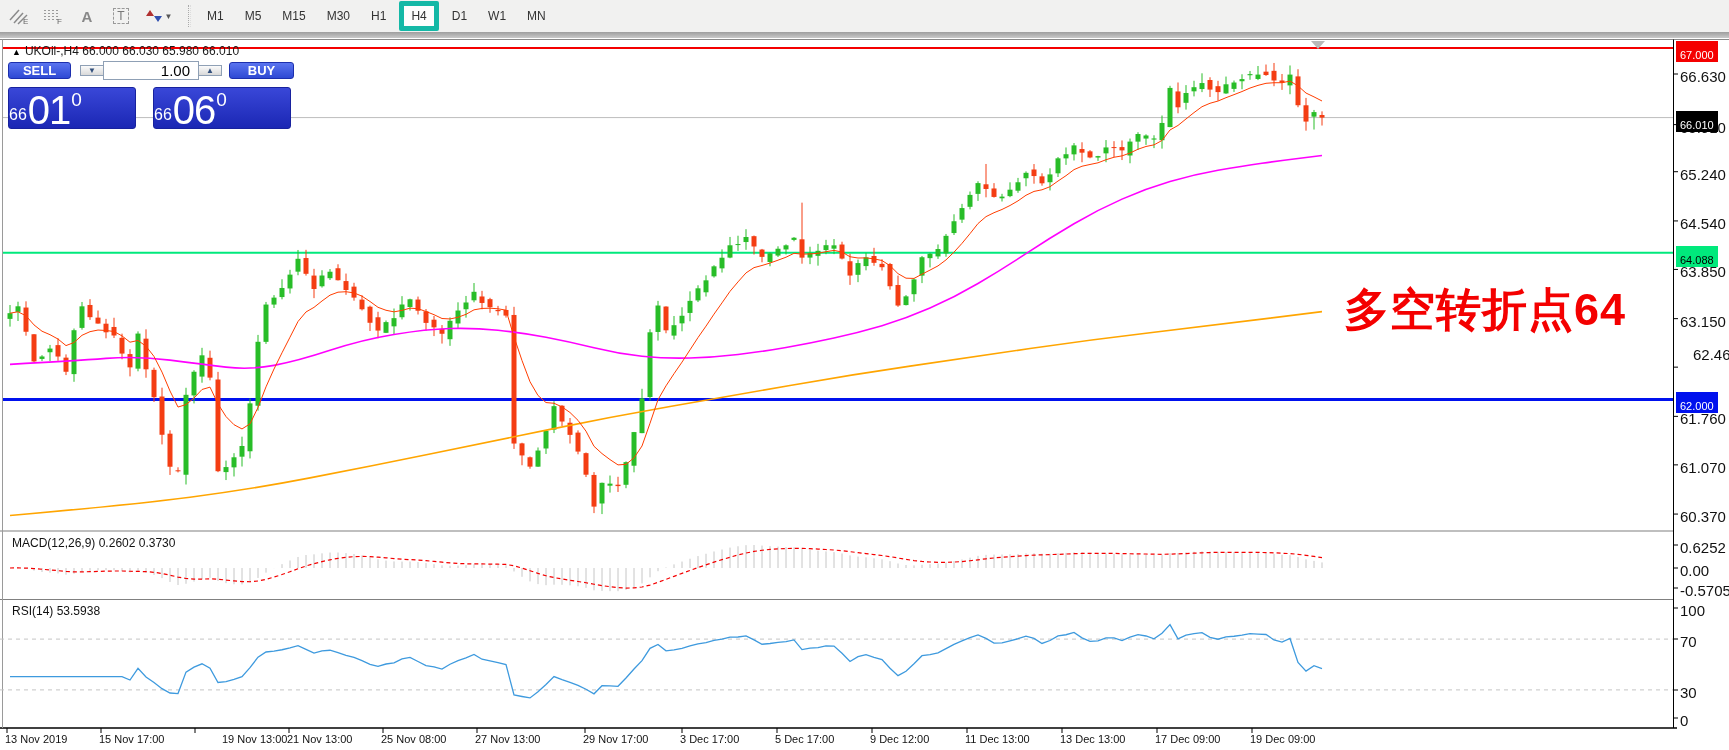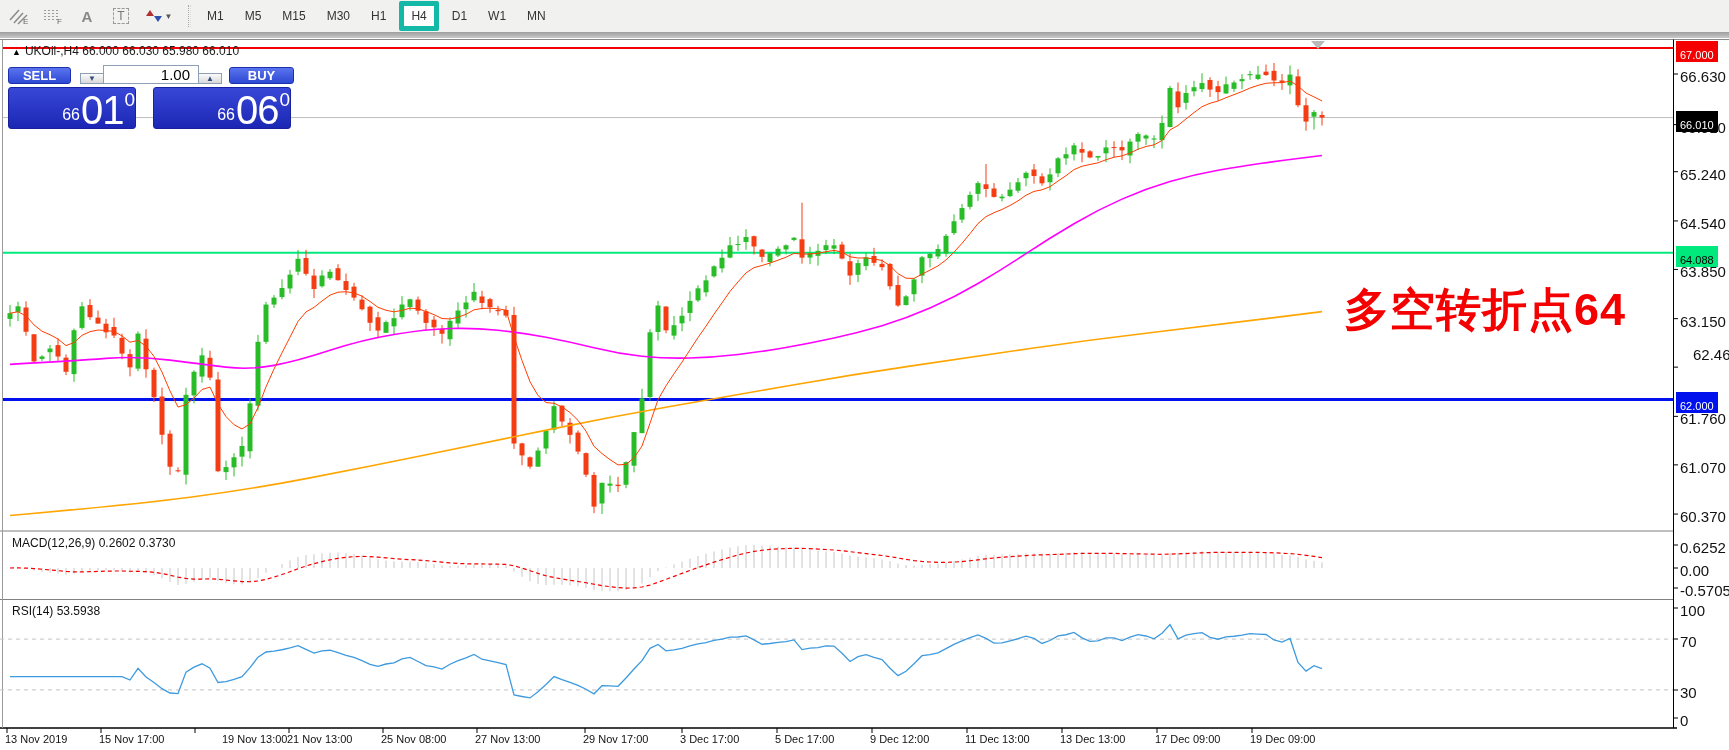--- a/index.html
+++ b/index.html
@@ -27,34 +27,34 @@
   .badge{position:absolute;font-size:11px;padding:8px 4px 1px 4px;white-space:nowrap;line-height:12px;}
   .tlabel{position:absolute;font-size:11px;color:#111;white-space:nowrap;}
   
   #symline{position:absolute;left:12px;top:44px;font-size:12px;color:#1a1a1a;white-space:nowrap;}
   #symline .tri{font-size:9px;margin-right:4px;color:#000;}
   
   #macd-label{position:absolute;left:12px;top:536px;font-size:12px;color:#111;}
   #rsi-label{position:absolute;left:12px;top:604px;font-size:12px;color:#111;}
   
   #trade{position:absolute;left:8px;top:57px;width:290px;}
-  .trow1{display:flex;height:27px;align-items:flex-end;}
+  .trow1{display:flex;height:27px;align-items:center;}
   .btn{display:flex;align-items:center;justify-content:center;color:#fff;font-size:13px;font-weight:bold;
        border-radius:3px;border:1px solid #1c2fae;background:linear-gradient(#5a74ef,#2e49d4);}
   #sell-btn{width:61px;}
   #buy-btn{width:63px;margin-left:7px;}
   .spin{width:22px;display:flex;align-items:center;justify-content:center;
         background:linear-gradient(#fbfbfb,#d9d9d9);border:1px solid #8fa0b5;color:#33507c;font-size:8px;}
   #vol-down{margin-left:9px;border-right:none;}
   #vol-up{border-left:none;}
   #vol-input{width:86px;border:1px solid #8fa0b5;text-align:right;font-size:15px;
              font-family:"Liberation Sans",sans-serif;padding:0 8px 0 0;color:#000;}
   .trow2{display:flex;margin-top:3px;}
   .pricebox{height:39px;border-radius:3px;border:1px solid #18229e;color:#fff;
-            background:linear-gradient(#3947d8,#1b27b4);display:flex;align-items:flex-end;justify-content:flex-end;
+            background:linear-gradient(#3947d8,#1b27b4);display:flex;align-items:flex-end;justify-content:flex-start;
             padding-bottom:1px;}
   #bid-panel{width:126px;}
   #ask-panel{width:136px;margin-left:17px;}
   .px-prefix{font-size:16px;line-height:1;margin:0 1px 4px 0;}
   .px-big{font-size:40px;line-height:0.82;letter-spacing:-1px;}
   .px-sup{font-size:19px;line-height:1;margin:0 0 18px 1px;}
   
   #annotation{position:absolute;left:1344px;top:280px;font-size:45px;font-weight:bold;color:#f40000;
               white-space:nowrap;letter-spacing:1px;}
 </style>

